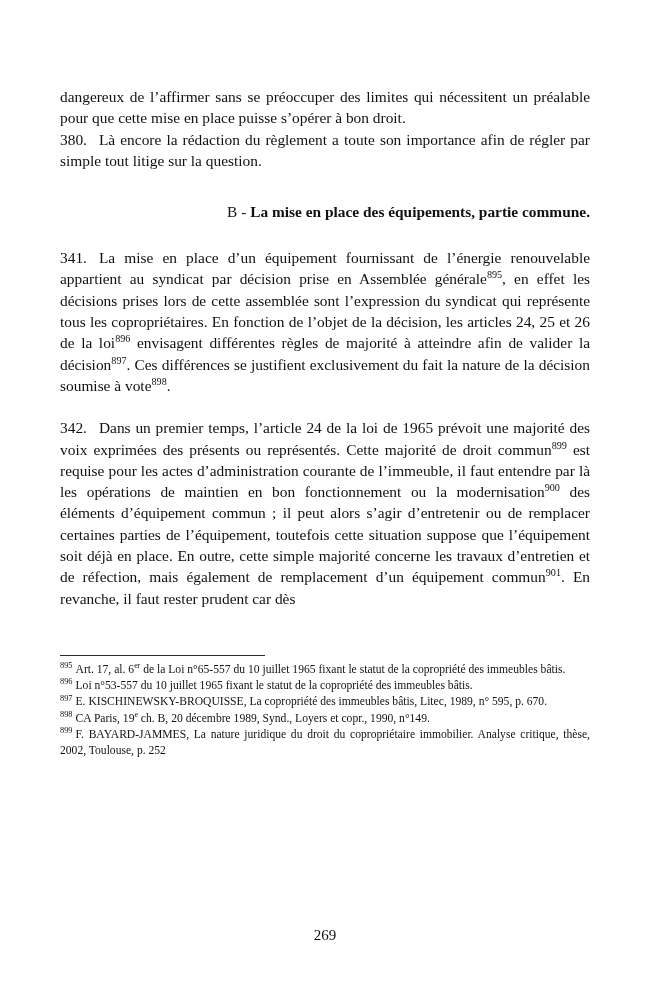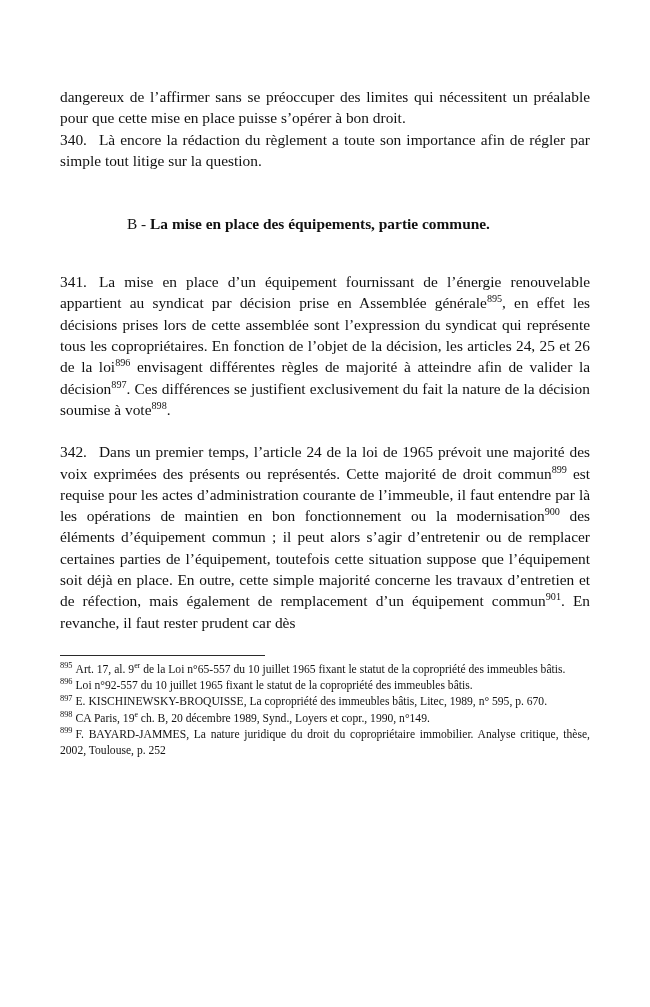--- a/index.html
+++ b/index.html
@@ -37,25 +37,25 @@
     text-align: justify;
     text-justify: inter-word;
     color: #101010;
     hyphens: none;
   }
   .gap-para { height: 21px; }
   .gap-heading-top { height: 30px; }
   .gap-heading-bottom { height: 25px; }
 
   h2.section-heading {
-    margin: 12px;
+    margin: 0;
     font-size: 15.4px;
     line-height: 21px;
     font-weight: normal;
-    text-align: left;
+    text-align: right;
     padding-left: 55px;
   }
   h2.section-heading .hd-bold { font-weight: bold; }
 
   sup.fn-ref {
     font-size: 0.66em;
     vertical-align: super;
     line-height: 0;
   }
   .num-label { }
@@ -107,46 +107,47 @@
 </style>
 </head>
 <body>
 
 <div class="page">
 
   <div class="content">
 
     <p class="body-par"><span>dangereux de l’affirmer sans se préoccuper des limites qui nécessitent un préalable pour que cette mise en place puisse s’opérer à bon droit.</span></p>
 
-    <p class="body-par"><span class="num-label">340.</span><span class="num-gap"></span><span>Là encore la rédaction du règlement a toute son importance afin de régler par simple tout litige sur la question.</span></p>
+    <p class="body-par"><span class="num-label">380.</span><span class="num-gap"></span><span>Là encore la rédaction du règlement a toute son importance afin de régler par simple tout litige sur la question.</span></p>
 
     <div class="gap-heading-top"></div>
 
     <h2 class="section-heading"><span class="hd-prefix">B - </span><span class="hd-bold">La mise en place des équipements, partie commune.</span></h2>
 
     <div class="gap-heading-bottom"></div>
 
     <p class="body-par"><span class="num-label">341.</span><span class="num-gap"></span><span>La mise en place d’un équipement fournissant de l’énergie renouvelable appartient au syndicat par décision prise en Assemblée générale</span><sup class="fn-ref">895</sup><span>, en effet les décisions prises lors de cette assemblée sont l’expression du syndicat qui représente tous les copropriétaires. En fonction de l’objet de la décision, les articles 24, 25 et 26 de la loi</span><sup class="fn-ref">896</sup><span> envisagent différentes règles de majorité à atteindre afin de valider la décision</span><sup class="fn-ref">897</sup><span>. Ces différences se justifient exclusivement du fait la nature de la décision soumise à vote</span><sup class="fn-ref">898</sup><span>.</span></p>
 
     <div class="gap-para"></div>
 
     <p class="body-par"><span class="num-label">342.</span><span class="num-gap"></span><span>Dans un premier temps, l’article 24 de la loi de 1965 prévoit une majorité des voix exprimées des présents ou représentés. Cette majorité de droit commun</span><sup class="fn-ref">899</sup><span> est requise pour les actes d’administration courante de l’immeuble, il faut entendre par là les opérations de maintien en bon fonctionnement ou la modernisation</span><sup class="fn-ref">900</sup><span> des éléments d’équipement commun ; il peut alors s’agir d’entretenir ou de remplacer certaines parties de l’équipement, toutefois cette situation suppose que l’équipement soit déjà en place. En outre, cette simple majorité concerne les travaux d’entretien et de réfection, mais également de remplacement d’un équipement commun</span><sup class="fn-ref">901</sup><span>. En revanche, il faut rester prudent car dès</span></p>
 
   </div>
 
   <div class="footnotes">
     <hr class="fn-rule">
 
-    <p class="footnote"><sup class="fn-num">895</sup><span>Art. 17, al. 9</span><sup class="ord">er</sup><span> de la Loi n°65-557 du 10 juillet 1965 fixant le statut de la copropriété des immeubles bâtis.</span></p>
+    <p class="footnote"><sup class="fn-num">895</sup><span>Art. 17, al. 6</span><sup class="ord">er</sup><span> de la Loi n°65-557 du 10 juillet 1965 fixant le statut de la copropriété des immeubles bâtis.</span></p>
 
-    <p class="footnote"><sup class="fn-num">896</sup><span>Loi n°92-557 du 10 juillet 1965 fixant le statut de la copropriété des immeubles bâtis.</span><sup class="ord"></sup><span></span></p>
+    <p class="footnote"><sup class="fn-num">896</sup><span>Loi n°53-557 du 10 juillet 1965 fixant le statut de la copropriété des immeubles bâtis.</span><sup class="ord"></sup><span></span></p>
 
     <p class="footnote"><sup class="fn-num">897</sup><span>E. KISCHINEWSKY-BROQUISSE, La copropriété des immeubles bâtis, Litec, 1989, n° 595, p. 670.</span><sup class="ord"></sup><span></span></p>
 
     <p class="footnote"><sup class="fn-num">898</sup><span>CA Paris, 19</span><sup class="ord">e</sup><span> ch. B, 20 décembre 1989, Synd., Loyers et copr., 1990, n°149.</span></p>
 
     <p class="footnote"><sup class="fn-num">899</sup><span>F. BAYARD-JAMMES, La nature juridique du droit du copropriétaire immobilier. Analyse critique, thèse, 2002, Toulouse, p. 252</span><sup class="ord"></sup><span></span></p>
 
 
   </div>
 
+  <div class="pagenum">269</div>
 
 </div>
 
 </body></html>

